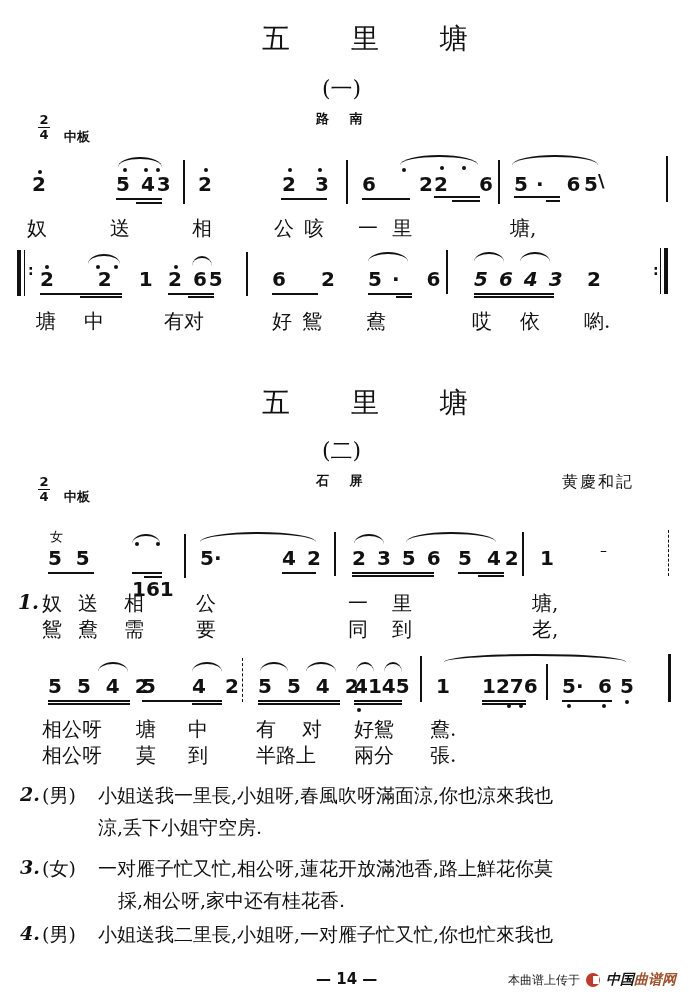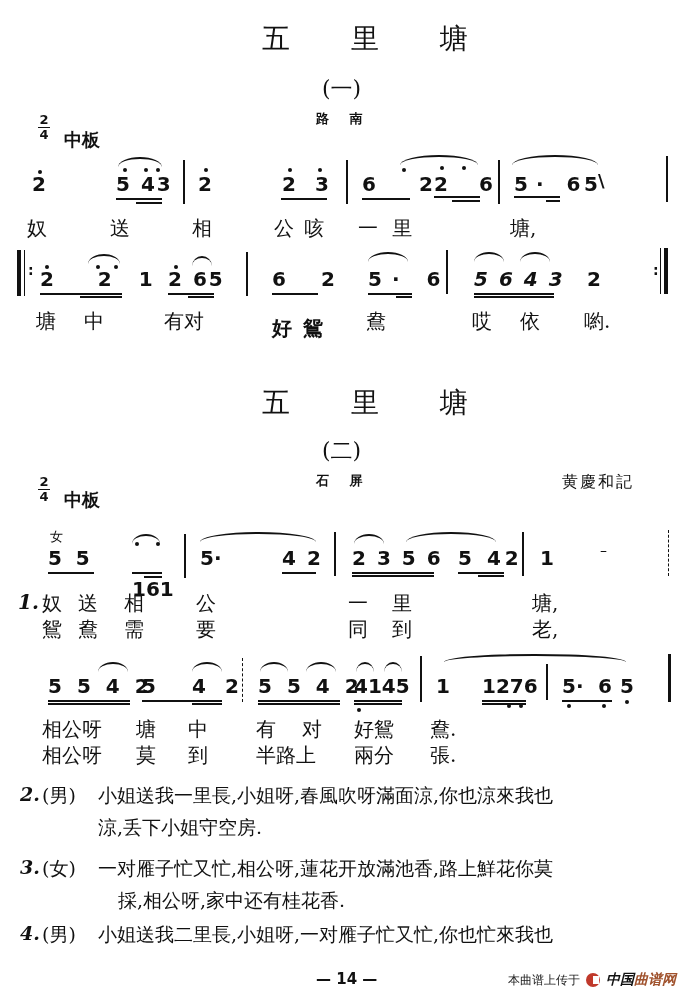--- a/index.html
+++ b/index.html
@@ -6,21 +6,21 @@
     body {
       width: 700px; height: 997px; position: relative; overflow: hidden;
       font-family: "DejaVu Serif", "Liberation Serif", serif; color: #111;
     }
     .abs { position: absolute; }
     .title { font-size: 28px; letter-spacing: 26px; font-weight: normal; }
     .subtitle { font-size: 22px; }
     .region { font-size: 13px; font-weight: bold; letter-spacing: 8px; }
     .timesig { font-family: "DejaVu Sans", sans-serif; font-weight: bold; font-size: 13px; line-height: 12px; text-align: center; width: 12px; }
     .timesig .bar { border-top: 1.5px solid #111; margin: 1px 0; }
-    .tempo { font-size: 18px; font-weight: bold; }
+    .tempo { font-size: 13px; font-weight: bold; }
     .note {
       font-family: "DejaVu Sans", sans-serif; font-weight: bold; font-size: 20px;
       position: absolute; white-space: pre;
     }
     .dot-above { position: absolute; width: 4px; height: 4px; border-radius: 50%; background: #111; }
     .uline { position: absolute; height: 0; border-top: 2px solid #111; }
     .slur { position: absolute; border-top: 2px solid #111; border-radius: 50% 50% 0 0 / 100% 100% 0 0; height: 8px; }
     .barline { position: absolute; width: 0; border-left: 2px solid #111; }
     .lyric { position: absolute; font-size: 20px; white-space: pre; }
     .verse { position: absolute; font-size: 19px; white-space: pre; }
@@ -138,21 +138,21 @@
 
   <span class="note" style="left:653px; top:262px; font-size:14px;">:</span>
   <span class="barline" style="left:660px; top:248px; height:46px; border-left-width:1px;"></span>
   <span class="barline" style="left:664px; top:248px; height:46px; border-left-width:4px;"></span>
 </div>
 
 <div>
   <span class="lyric" style="left:36px; top:308px;">塘</span>
   <span class="lyric" style="left:84px; top:308px;">中</span>
   <span class="lyric" style="left:164px; top:308px;">有对</span>
-  <span class="lyric" style="left:272px; top:315px; letter-spacing:2px;font-weight:bold;">好 鴛</span>
+  <span class="lyric" style="left:272px; top:308px; letter-spacing:2px;">好 鴛</span>
   <span class="lyric" style="left:366px; top:308px;">鴦</span>
   <span class="lyric" style="left:472px; top:308px;">哎</span>
   <span class="lyric" style="left:520px; top:308px;">依</span>
   <span class="lyric" style="left:584px; top:308px;">喲.</span>
 </div>
 
 <div class="abs title" style="left:262px; top:384px;">五 里 塘</div>
 <div class="abs subtitle" style="left:322px; top:436px;">(二)</div>
 <div class="abs region" style="left:316px; top:472px;">石 屏</div>
 <div class="abs" style="left:562px; top:472px; font-size:16px; letter-spacing:2px;">黄慶和記</div>

